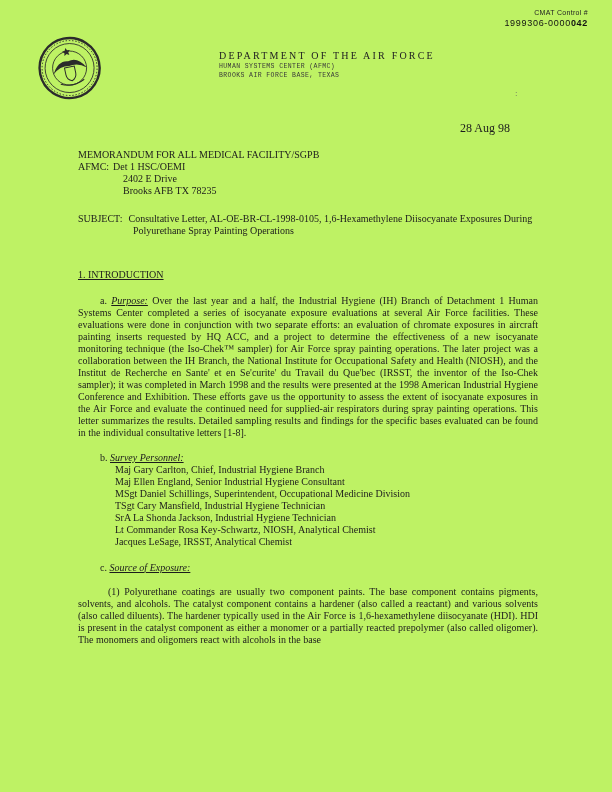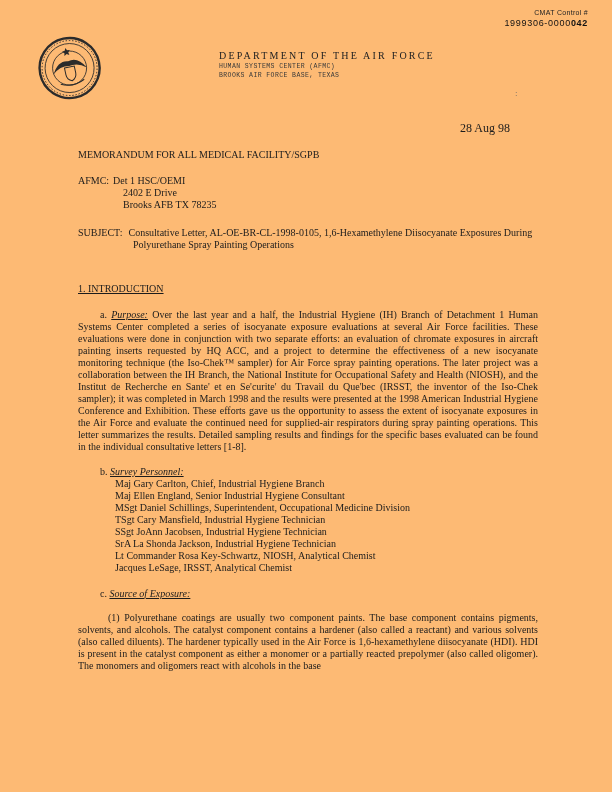--- a/index.html
+++ b/index.html
@@ -1,21 +1,21 @@
 <!DOCTYPE html>
 <html><head>
 <meta charset="utf-8">
 <style>
   * { margin: 0; padding: 0; box-sizing: border-box; }
   html, body { background: #ffffff; }
   body { width: 612px; height: 792px; }
   .page {
     position: relative;
     width: 612px; height: 792px;
-    background: #fdba74;
+    background: #bef264;
     font-family: "Liberation Serif", serif;
     color: #1c1c1c;
     overflow: hidden;
   }
   
   .control { position: absolute; top: 9px; right: 24px; text-align: right;
              font-family: "Liberation Sans", sans-serif; }
   .control-label { font-size: 7px; letter-spacing: 0.3px; color: #222; }
   .control-number { font-size: 9px; margin-top: 2px; letter-spacing: 0.7px; color: #111; }
   .control-number .suffix { font-weight: bold; }
@@ -24,21 +24,21 @@
   
   .letterhead { position: absolute; left: 219px; top: 50px; }
   .lh-title { font-size: 10px; letter-spacing: 2.2px; color: #222; }
   .lh-sub { font-family: "Liberation Mono", monospace; font-size: 6.5px;
             letter-spacing: 0.4px; margin-top: 2px; color: #3a3a3a; }
   .edge-mark { position: absolute; left: 515px; top: 88px; font-size: 9px; color: #666; }
   .date { position: absolute; left: 460px; top: 121px; font-size: 12px; }
   
   .doc-body { position: absolute; left: 78px; top: 149px; width: 460px;
               font-size: 10px; line-height: 12px; }
-  .memo { margin-bottom: 14px; }
+  .memo { }
   .from-block { margin-bottom: 16px; }
   .from-label { display: inline-block; width: 35px; }
   .from-indent { margin-left: 45px; }
   .subject { margin-bottom: 32px; padding-left: 55px; text-indent: -55px; }
   .subject .subj-label { padding-right: 6px; }
   .heading { margin-bottom: 14px; text-decoration: underline; }
   .para { text-align: justify; text-indent: 22px; margin-bottom: 13px; }
   .ul-label { font-style: italic; text-decoration: underline; }
   .sub-head { padding-left: 22px; }
   .sub-head-c { padding-left: 22px; margin-bottom: 12px; }
@@ -104,21 +104,20 @@
     <div class="sub-head">
       <span>b.</span>
       <span class="ul-label">Survey Personnel:</span>
     </div>
 
     <div class="personnel">
       <div class="p-line">Maj Gary Carlton, Chief, Industrial Hygiene Branch</div>
       <div class="p-line">Maj Ellen England, Senior Industrial Hygiene Consultant</div>
       <div class="p-line">MSgt Daniel Schillings, Superintendent, Occupational Medicine Division</div>
       <div class="p-line">TSgt Cary Mansfield, Industrial Hygiene Technician</div>
-      <div class="p-line">SSgt JoAnn Jacobsen, Industrial Hygiene Technician</div>
       <div class="p-line">SrA La Shonda Jackson, Industrial Hygiene Technician</div>
       <div class="p-line">Lt Commander Rosa Key-Schwartz, NIOSH, Analytical Chemist</div>
       <div class="p-line">Jacques LeSage, IRSST, Analytical Chemist</div>
     </div>
 
     <div class="sub-head-c">
       <span>c.</span>
       <span class="ul-label">Source of Exposure:</span>
     </div>
 

